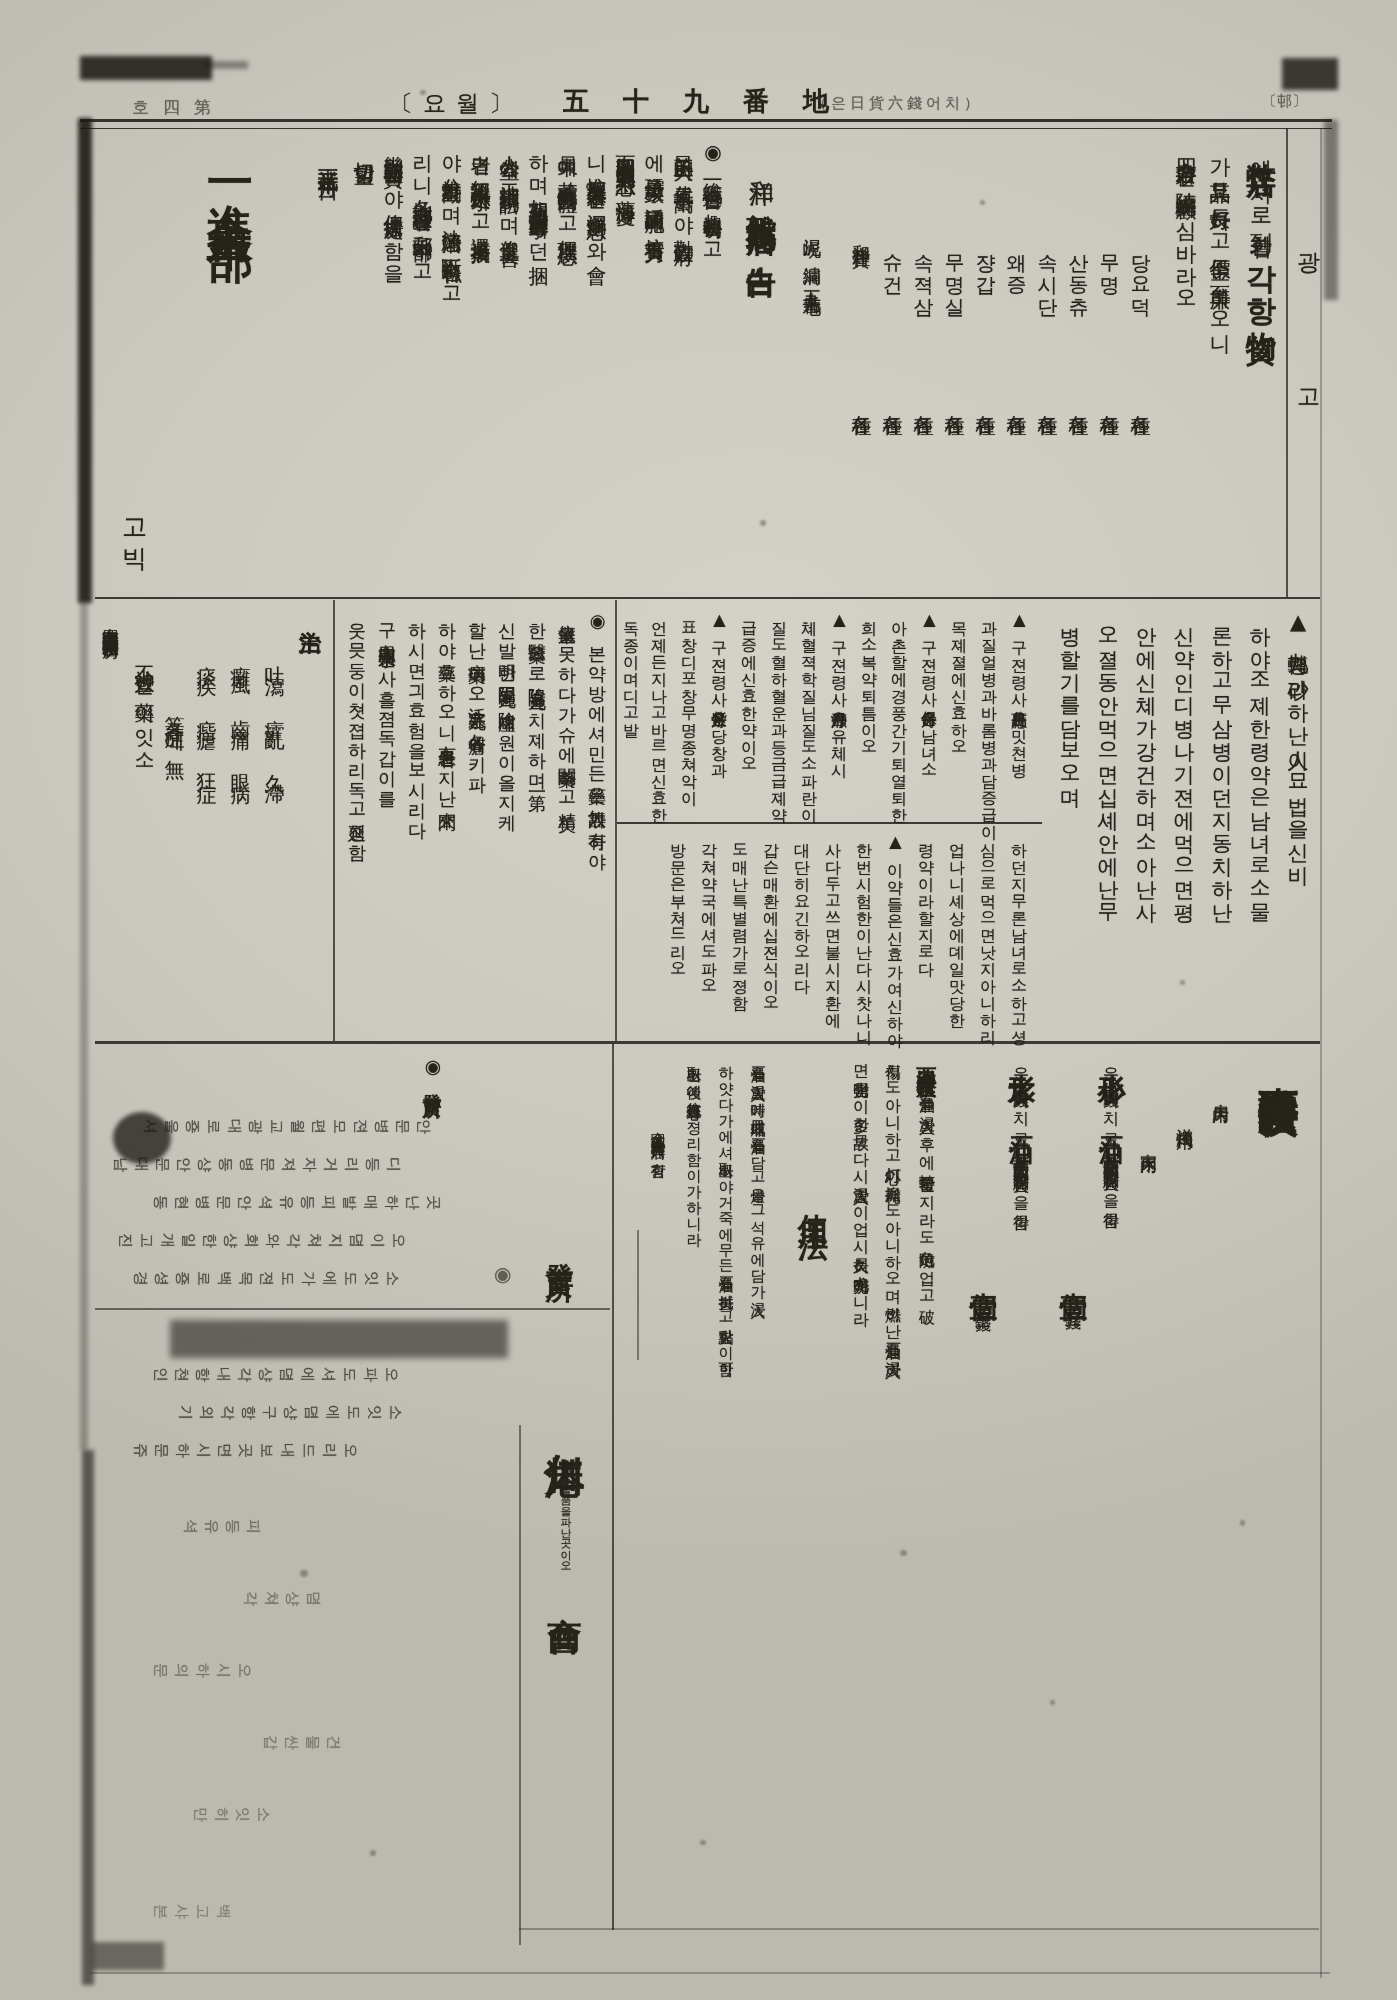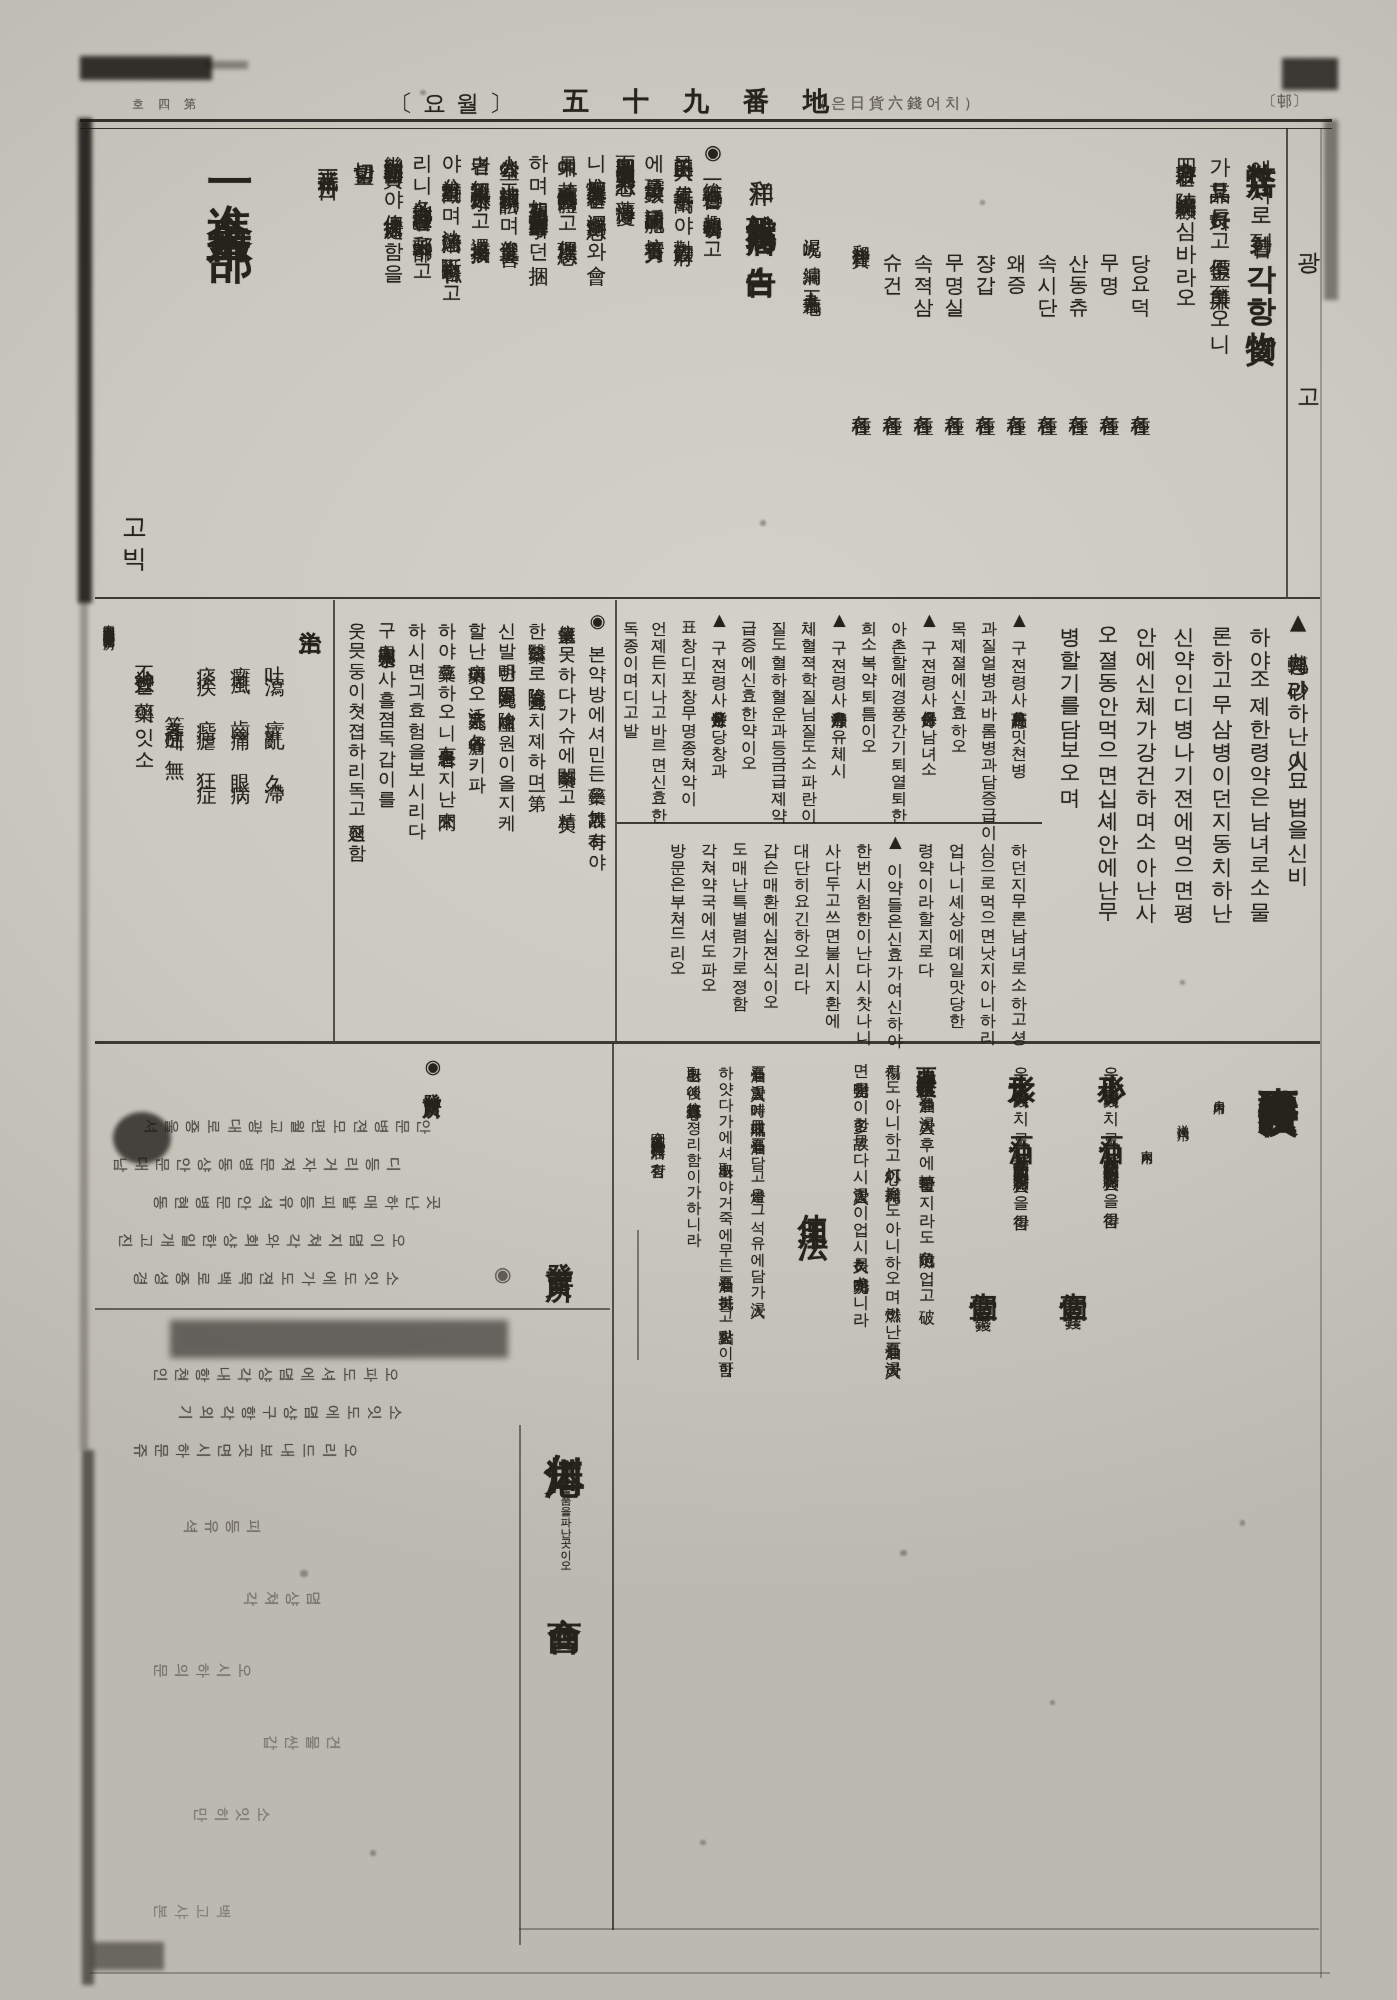--- a/index.html
+++ b/index.html
@@ -11,21 +11,21 @@
     color:#262420;
   }
   #scan{position:absolute;inset:0;filter:blur(0.3px) contrast(1.04);}
   .v{
     position:absolute;writing-mode:vertical-rl;text-orientation:upright;
     white-space:nowrap;letter-spacing:2px;color:#29271f;
     text-shadow:0 0 1px rgba(30,28,22,.55);
   }
   .h{position:absolute;white-space:nowrap;color:#29271f;text-shadow:0 0 1px rgba(30,28,22,.5);}
   .fs11{font-size:11px}.fs15{font-size:15px}.fs16{font-size:16px}
-  .fs17{font-size:12px}.fs18{font-size:18px}.fs19{font-size:19px}.fs20{font-size:20px}
+  .fs17{font-size:17px}.fs18{font-size:18px}.fs19{font-size:19px}.fs20{font-size:20px}
   .fs21{font-size:21px}.fs22{font-size:22px}.fs23{font-size:23px}.fs25{font-size:25px}
   .fs26{font-size:26px}.fs28{font-size:28px}.fs30{font-size:30px}.fs34{font-size:34px}
   .fs40{font-size:40px}.fs46{font-size:46px}
   .b{font-weight:bold}
   .faded{color:#4a463f;opacity:.8}
   .vr{position:absolute;width:2px;background:#2b2925;opacity:.75}
   .hr{position:absolute;background:#26241f;opacity:.85}
   .blob{position:absolute;background:#1d1b17;filter:blur(2px);}
   .speck{position:absolute;background:#55524a;border-radius:50%;opacity:.5;filter:blur(1px);}
   .rrow{position:absolute;font-size:15px;letter-spacing:6px;color:#403d36;

